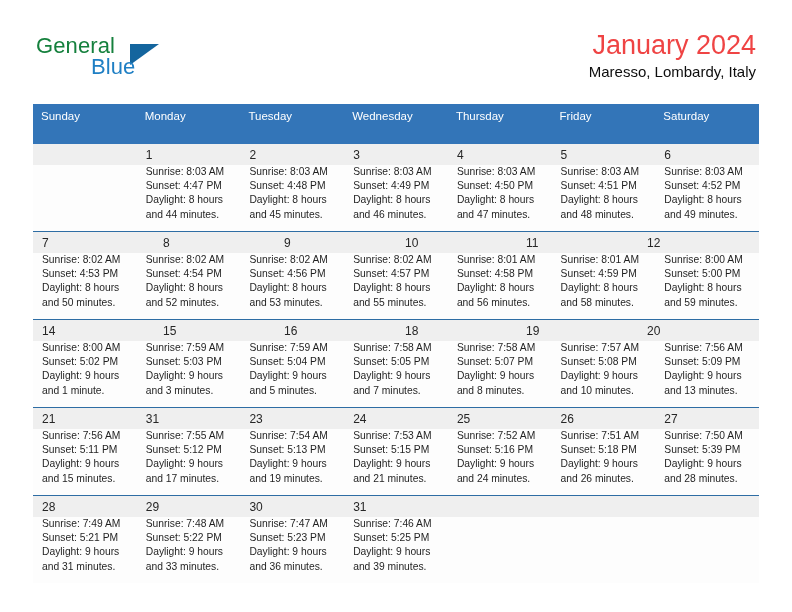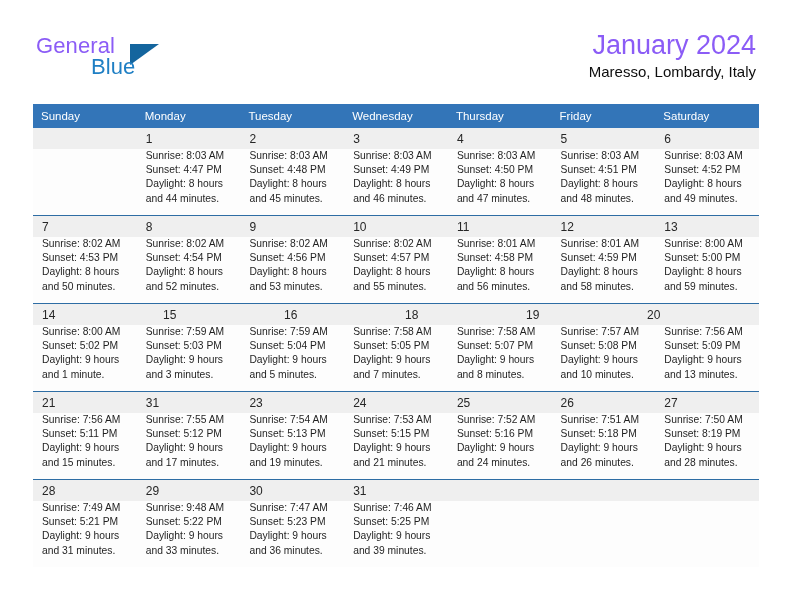--- a/index.html
+++ b/index.html
@@ -37,21 +37,21 @@
     top: 33px;
     width: 300px;
     height: 56px;
   }
   .brand-general {
     position: absolute;
     left: 0;
     top: 0;
     font-size: 22px;
     line-height: 26px;
-    color: #8b5cf6;
+    color: #15803d;
     letter-spacing: 0.1px;
     white-space: nowrap;
   }
   .brand-blue {
     position: absolute;
     left: 55px;
     top: 21px;
     font-size: 22px;
     line-height: 26px;
     color: #1f7fc4;
@@ -70,21 +70,21 @@
 
   .titleblock {
     position: absolute;
     right: 36px;
     top: 28px;
     text-align: right;
   }
   .cal-title {
     font-size: 27px;
     line-height: 34px;
-    color: #8b5cf6;
+    color: #ef4444;
     font-weight: normal;
     white-space: nowrap;
   }
   .cal-subtitle {
     font-size: 15px;
     line-height: 19px;
     color: #0d0d0d;
     white-space: nowrap;
   }
 
@@ -97,21 +97,21 @@
   }
 
   .weekday-row {
     display: flex;
     width: 100%;
     background: #3375b8;
   }
   .weekday {
     flex: 1 1 0;
     box-sizing: border-box;
-    padding: 4px 0 4px 8px;
+    padding: 4px 0 20px 8px;
     font-size: 11.5px;
     line-height: 16px;
     color: #ffffff;
     white-space: nowrap;
   }
 
   .week {
     width: 100%;
     border-top: 1.4px solid #2e6da4;
   }
@@ -237,21 +237,20 @@
           </div>
         </div>
         <div class="week">
           <div class="week-numbers">
             <div class="daynum">7</div>
             <div class="daynum">8</div>
             <div class="daynum">9</div>
             <div class="daynum">10</div>
             <div class="daynum">11</div>
             <div class="daynum">12</div>
-            <div class="daynum">13</div>
           </div>
           <div class="week-bodies">
             <div class="daybody">
               <div class="dayline">Sunrise: 8:02 AM</div>
               <div class="dayline">Sunset: 4:53 PM</div>
               <div class="dayline">Daylight: 8 hours</div>
               <div class="dayline">and 50 minutes.</div>
             </div>
             <div class="daybody">
               <div class="dayline">Sunrise: 8:02 AM</div>
@@ -387,21 +386,21 @@
               <div class="dayline">and 24 minutes.</div>
             </div>
             <div class="daybody">
               <div class="dayline">Sunrise: 7:51 AM</div>
               <div class="dayline">Sunset: 5:18 PM</div>
               <div class="dayline">Daylight: 9 hours</div>
               <div class="dayline">and 26 minutes.</div>
             </div>
             <div class="daybody">
               <div class="dayline">Sunrise: 7:50 AM</div>
-              <div class="dayline">Sunset: 8:19 PM</div>
+              <div class="dayline">Sunset: 5:39 PM</div>
               <div class="dayline">Daylight: 9 hours</div>
               <div class="dayline">and 28 minutes.</div>
             </div>
           </div>
         </div>
         <div class="week">
           <div class="week-numbers">
             <div class="daynum">28</div>
             <div class="daynum">29</div>
             <div class="daynum">30</div>
@@ -411,21 +410,21 @@
             <div class="daynum"></div>
           </div>
           <div class="week-bodies">
             <div class="daybody">
               <div class="dayline">Sunrise: 7:49 AM</div>
               <div class="dayline">Sunset: 5:21 PM</div>
               <div class="dayline">Daylight: 9 hours</div>
               <div class="dayline">and 31 minutes.</div>
             </div>
             <div class="daybody">
-              <div class="dayline">Sunrise: 9:48 AM</div>
+              <div class="dayline">Sunrise: 7:48 AM</div>
               <div class="dayline">Sunset: 5:22 PM</div>
               <div class="dayline">Daylight: 9 hours</div>
               <div class="dayline">and 33 minutes.</div>
             </div>
             <div class="daybody">
               <div class="dayline">Sunrise: 7:47 AM</div>
               <div class="dayline">Sunset: 5:23 PM</div>
               <div class="dayline">Daylight: 9 hours</div>
               <div class="dayline">and 36 minutes.</div>
             </div>

